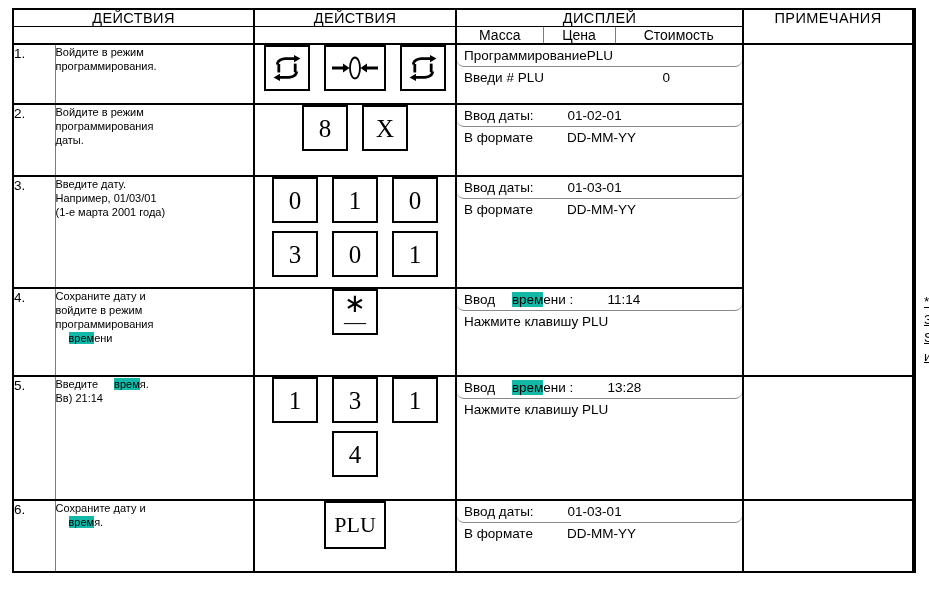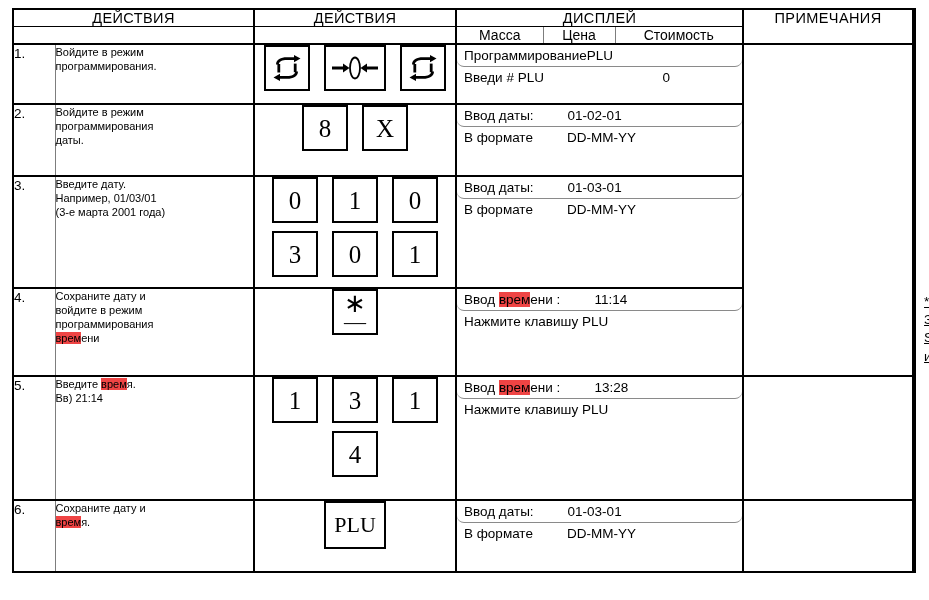--- a/index.html
+++ b/index.html
@@ -150,21 +150,21 @@
     font-size: 13.5px;
     vertical-align: top;
     padding: 0;
   }
   .notes-text {
     text-decoration: underline;
     line-height: 1.35;
     padding: 4px 10px;
   }
 
-  .hl { background: #ef4444; }
+  .hl { background: #14b8a6; margin-left: 13px; }
 </style>
 </head>
 <body>
 
 <div id="sheet">
   <table class="proc">
     <colgroup>
       <col style="width:42px">
       <col style="width:199px">
       <col style="width:202px">
@@ -269,21 +269,21 @@
                 <span class="disp-val">DD-MM-YY</span>
               </div>
             </div>
           </td>
         </tr>
         <tr style="height: 112px;">
           <td class="num thick-left thick-top">3.</td>
           <td class="act thick-top">
             <div>Введите дату.</div>
             <div>Например, 01/03/01</div>
-            <div>(3-е марта 2001 года)</div>
+            <div>(1-е марта 2001 года)</div>
           </td>
           <td class="keys thick-left thick-right thick-top">
             <div>
               <div class="keyrow">
                 <div class="key">0</div>
                 <div class="key">1</div>
                 <div class="key">0</div>
               </div>
               <div class="keyrow">
                 <div class="key">3</div>

